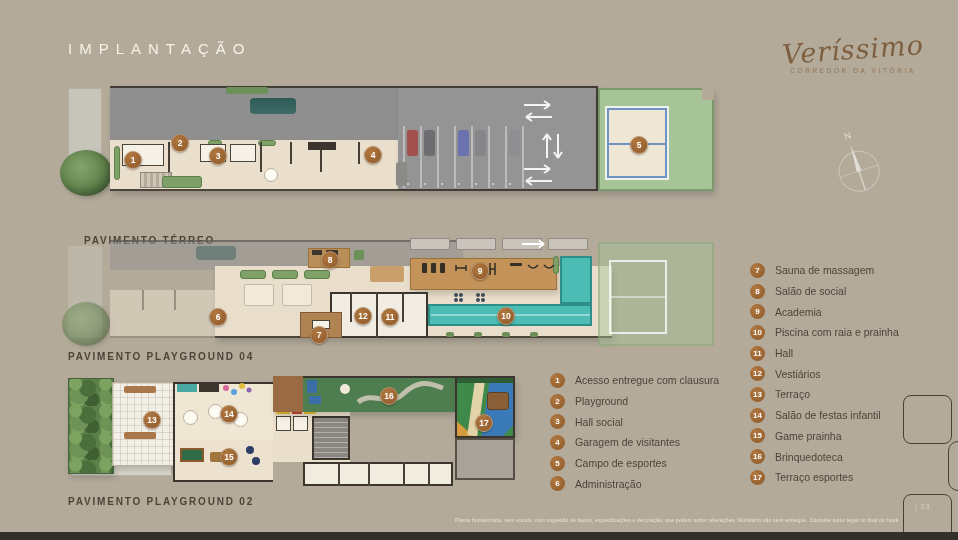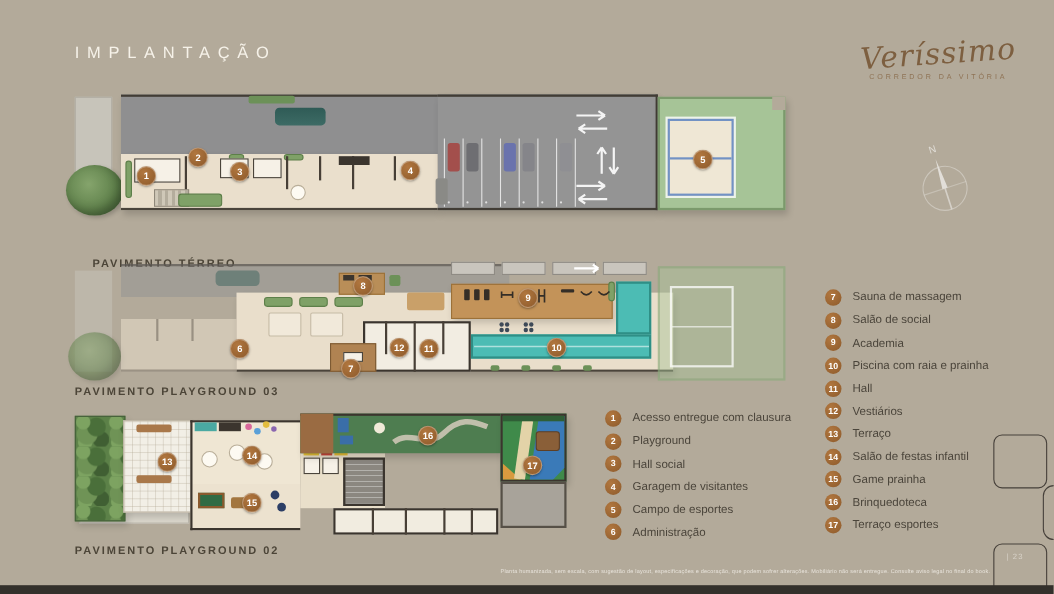--- a/index.html
+++ b/index.html
@@ -213,21 +213,21 @@
       <path d="M553 65 H607" stroke="rgba(255,255,255,.6)" stroke-width="1.5"></path>
     </svg>
     <span class="badge mk" style="left:160px;top:85px;">6</span>
     <span class="badge mk" style="left:261px;top:103px;">7</span>
     <span class="badge mk" style="left:272px;top:28px;">8</span>
     <span class="badge mk" style="left:422px;top:39px;">9</span>
     <span class="badge mk" style="left:448px;top:84px;">10</span>
     <span class="badge mk" style="left:332px;top:85px;">11</span>
     <span class="badge mk" style="left:305px;top:84px;">12</span>
   </div>
-  <div class="plan-label" style="left:68px;top:351px;">PAVIMENTO PLAYGROUND 03</div>
+  <div class="plan-label" style="left:68px;top:351px;">PAVIMENTO PLAYGROUND 04</div>
 
   <div class="plan" style="left:58px;top:372px;width:480px;height:120px;">
     <div style="left:14px;top:90px;width:100px;height:14px;background:#d9d5ca;border:1px solid #b9b5aa;"></div>
     <div class="garden shadowed" style="left:10px;top:6px;width:46px;height:96px;"></div>
     <div class="tile shadowed" style="left:54px;top:10px;width:66px;height:84px;"></div>
     <div class="bench" style="left:66px;top:14px;width:32px;height:7px;"></div>
     <div class="bench" style="left:66px;top:60px;width:32px;height:7px;"></div>
     <div class="beige-room shadowed" style="left:115px;top:10px;width:100px;height:58px;border-top:2px solid #3b352e;border-left:2px solid #3b352e;"></div>
     <div style="left:119px;top:12px;width:20px;height:8px;background:#4aa9a2;"></div>
     <div class="counter-dark" style="left:141px;top:12px;width:20px;height:8px;"></div>

